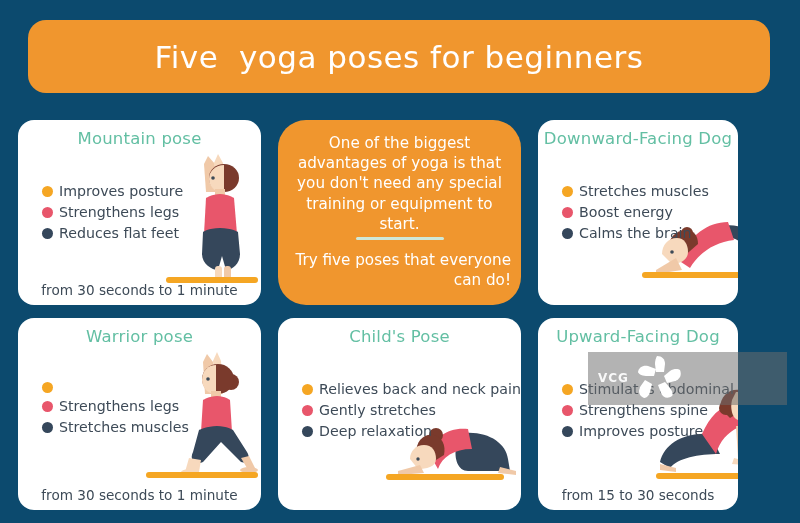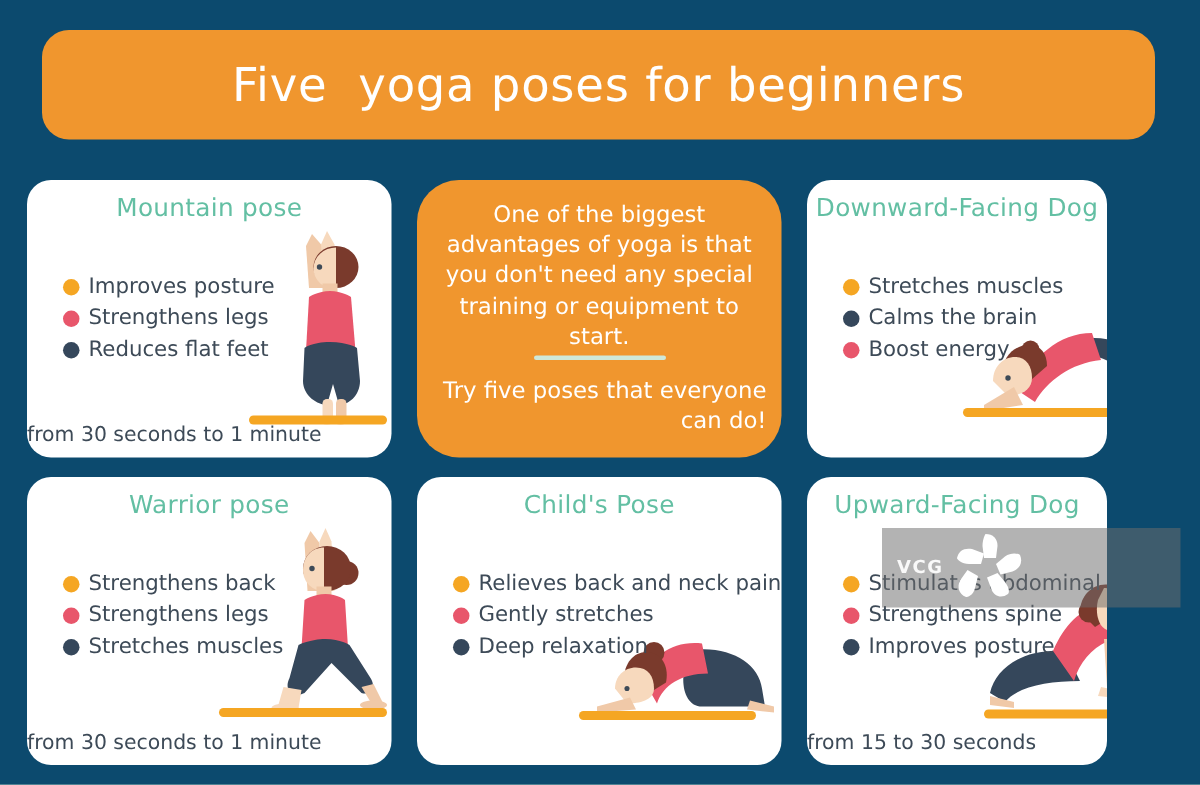--- a/index.html
+++ b/index.html
@@ -99,21 +99,21 @@
     color: #3d4a57;
     font-size: 14.2px;
     white-space: nowrap;
   }
 
   .card-footer {
     position: absolute;
     left: 0;
     right: 0;
     bottom: 7px;
-    text-align: left;
+    text-align: center;
     color: #3d4a57;
     font-size: 13.6px;
     z-index: 3;
   }
 
   
   .quote-main {
     position: absolute;
     left: 10px;
     right: 10px;
@@ -266,26 +266,26 @@
     </svg>
 
     <div class="mat-bar" style="left:104px; top:152px; width:120px;"></div>
 
     <ul class="benefit-list">
       <li class="benefit-item">
         <span class="bullet-dot" style="background:#f5a623"></span>
         <span class="benefit-text">Stretches muscles</span>
       </li>
       <li class="benefit-item">
+        <span class="bullet-dot" style="background:#e8566b"></span>
+        <span class="benefit-text">Boost energy</span>
+      </li>
+      <li class="benefit-item">
         <span class="bullet-dot" style="background:#35475b"></span>
         <span class="benefit-text">Calms the brain</span>
-      </li>
-      <li class="benefit-item">
-        <span class="bullet-dot" style="background:#e8566b"></span>
-        <span class="benefit-text">Boost energy</span>
       </li>
     </ul>
 
   </div>
 
   <div class="card col-1 row-2">
     <div class="card-title">Warrior pose</div>
 
     <svg class="pose-art" style="left:145px; top:30px;" width="98" height="130" viewBox="0 0 98 130">
 
@@ -308,21 +308,20 @@
       <ellipse cx="27" cy="124" rx="9" ry="3" fill="#f7d9bd"></ellipse>
       <path d="M78 110 L84 120 L92 120 L86 108 Z" fill="#f0c9a8"></path>
       <ellipse cx="86" cy="122" rx="9" ry="3" fill="#f0c9a8"></ellipse>
     </svg>
 
     <div class="mat-bar" style="left:128px; top:154px; width:112px;"></div>
 
     <ul class="benefit-list">
       <li class="benefit-item">
         <span class="bullet-dot" style="background:#f5a623"></span>
-        <span class="benefit-text">Strengthens back</span>
       </li>
       <li class="benefit-item">
         <span class="bullet-dot" style="background:#e8566b"></span>
         <span class="benefit-text">Strengthens legs</span>
       </li>
       <li class="benefit-item">
         <span class="bullet-dot" style="background:#35475b"></span>
         <span class="benefit-text">Stretches muscles</span>
       </li>
     </ul>

